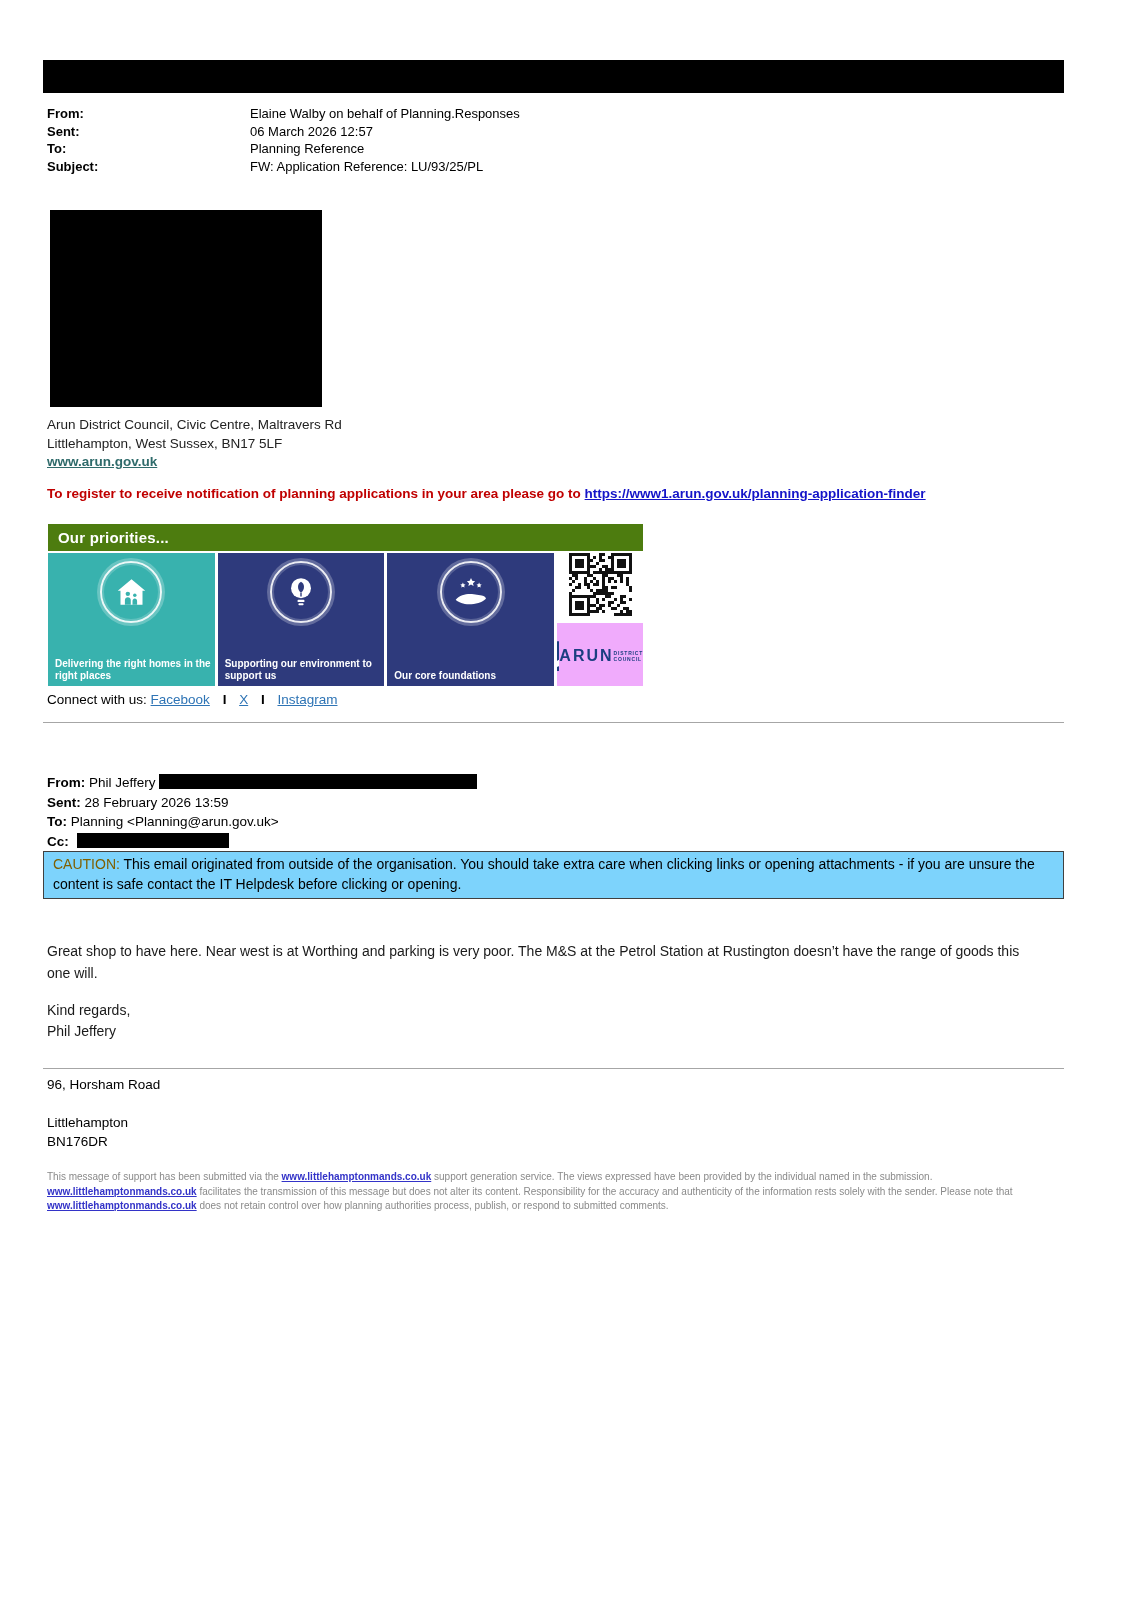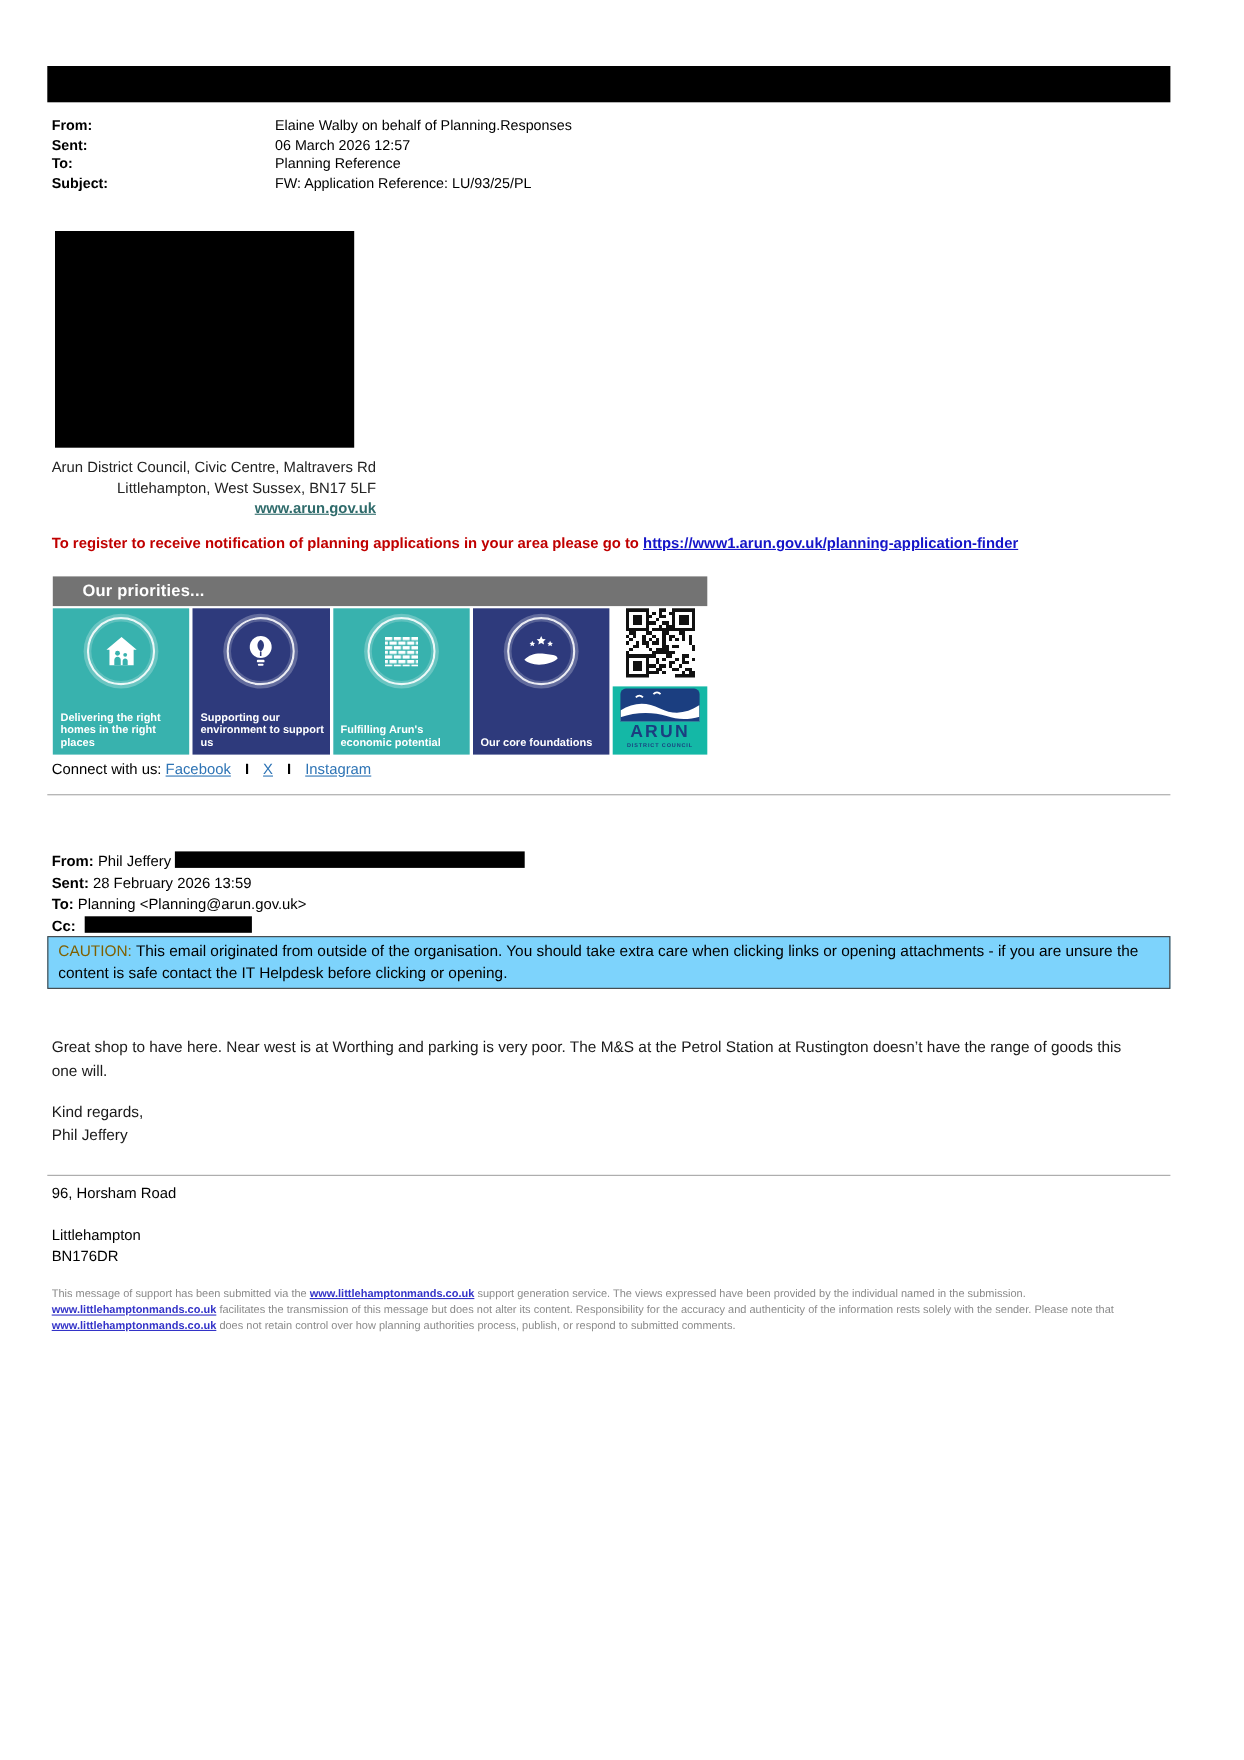--- a/index.html
+++ b/index.html
@@ -10,39 +10,39 @@
   }
   .redact { background:#000; }
   .redact-top { position:absolute; left:43px; top:60px; width:1021px; height:33px; }
   .redact-sig { position:absolute; left:50px; top:210px; width:272px; height:197px; }
   .redact-inline { display:inline-block; background:#000; height:15px; vertical-align:-2px; }
 
   .hdr1 { position:absolute; left:47px; top:105px; font-size:13px; line-height:17.6px; }
   .hdr1-row { display:flex; }
   .hdr1-label { width:203px; font-weight:bold; }
 
-  .addr { position:absolute; left:47px; top:416px; font-size:13.5px; line-height:18.6px; color:#222;text-align:right; }
+  .addr { position:absolute; left:47px; top:416px; font-size:13.5px; line-height:18.6px; color:#222; }
   .website-link { color:#2f6b6b; font-weight:bold; text-decoration:underline; cursor:pointer; }
 
   .register { position:absolute; left:47px; top:486px; font-size:13.5px; font-weight:bold; color:#c00000; width:1040px; }
   .register a { color:#1414c8; text-decoration:underline; cursor:pointer; }
 
   .banner { position:absolute; left:48px; top:524px; width:595px; }
-  .banner-head { background:#737373; color:#fff; font-weight:bold; font-size:15px; height:27px; line-height:27px; padding-left:27px; letter-spacing:0.2px; }
+  .banner-head { background:#4d7c0f; color:#fff; font-weight:bold; font-size:15px; height:27px; line-height:27px; padding-left:10px; letter-spacing:0.2px; }
   .tiles { display:flex; gap:3px; margin-top:2px; height:133px; }
   .tile { flex:1; position:relative; }
   .tile-blue { background:#2e3a7c; }
   .tile-teal { background:#38b2ae; }
   .ring { width:62px; height:62px; border-radius:50%; border:2.5px solid rgba(255,255,255,0.9);
           box-shadow:0 0 0 3px rgba(255,255,255,0.25), inset 0 0 0 2px rgba(255,255,255,0.2);
           margin:8px auto 0; display:flex; align-items:center; justify-content:center; }
   .tile-label { position:absolute; left:7px; right:3px; bottom:5px; color:#fff; font-weight:bold; font-size:10px; line-height:11.5px; }
   .side { width:86px; display:flex; flex-direction:column; gap:3px; }
   .qr-box { background:#fff; flex:1; display:flex; align-items:center; justify-content:center; }
-  .logo-box { background:#14b8a6; flex:1; display:flex; flex-direction:column; align-items:center; padding-top:2px; }
+  .logo-box { background:#f0abfc; flex:1; display:flex; flex-direction:row; align-items:center; padding-top:2px; }
   .logo-sky { width:72px; height:30px; background:#1b3e80; border-radius:5px 5px 0 0; overflow:hidden; position:relative; }
   .logo-title { color:#1b3e80; font-weight:bold; font-size:16px; letter-spacing:2px; line-height:18px; margin-top:1px; }
   .logo-sub { color:#1b3e80; font-size:5px; letter-spacing:0.8px; font-weight:bold; }
 
   .connect { position:absolute; left:47px; top:692px; font-size:13.5px; }
   .connect a { color:#2e74b5; font-weight:normal; text-decoration:underline; cursor:pointer; }
   .connect .sep { font-weight:bold; margin:0 9px; }
 
   .hr { position:absolute; left:43px; width:1021px; height:0; border-top:1px solid #a6a6a6; }
   .hr1 { top:722px; } .hr2 { top:1068px; }
@@ -128,35 +128,20 @@
             <circle cx="15" cy="14" r="11.5" fill="#fff"></circle>
             <rect x="11" y="27.5" width="8" height="2.6" rx="1" fill="#fff"></rect>
             <rect x="12" y="31.5" width="6" height="2.2" rx="1" fill="#fff"></rect>
             <path d="M15 6.5c4.6 2.2 4.6 9.3 0 12.5-4.6-3.2-4.6-10.3 0-12.5Z" fill="#2e3a7c"></path>
             <path d="M15 19v4.5" stroke="#2e3a7c" stroke-width="1.6"></path>
           </svg>
         </div>
         <div class="tile-label">Supporting our environment to support us</div>
       </div>
 
-      <div class="tile tile-teal">
-        <div class="ring">
-          <svg width="30" height="27" viewBox="0 0 30 27">
-            <defs>
-              <pattern id="br" width="8" height="8.4" patternUnits="userSpaceOnUse">
-                <rect width="6.6" height="3" fill="#fff"></rect>
-                <rect x="-4" y="4.2" width="6.6" height="3" fill="#fff"></rect>
-                <rect x="4" y="4.2" width="6.6" height="3" fill="#fff"></rect>
-              </pattern>
-            </defs>
-            <rect width="30" height="27" fill="url(#br)"></rect>
-          </svg>
-        </div>
-        <div class="tile-label">Fulfilling Arun's economic potential</div>
-      </div>
 
       <div class="tile tile-blue">
         <div class="ring">
           <svg width="36" height="31" viewBox="0 0 40 34">
             <path d="M20 1l1.4 3 3.2.4-2.4 2.2.7 3.2-2.9-1.7-2.9 1.7.7-3.2-2.4-2.2 3.2-.4Z" fill="#fff"></path>
             <path d="M11 6l.9 1.9 2 .25-1.5 1.4.45 2-1.85-1.05L9.15 11.55l.45-2-1.5-1.4 2-.25Z" fill="#fff"></path>
             <path d="M29 6l.9 1.9 2 .25-1.5 1.4.45 2-1.85-1.05-1.85 1.05.45-2-1.5-1.4 2-.25Z" fill="#fff"></path>
             <path d="M3 25c5-5.5 13-7 20-6l9 1.2c2.8.4 4.6 1.9 4.6 3.7-6 6-20 7.8-27.3 4.8-2.8-1.1-4.9-2.2-6.3-3.7Z" fill="#fff"></path>
           </svg>
         </div>

